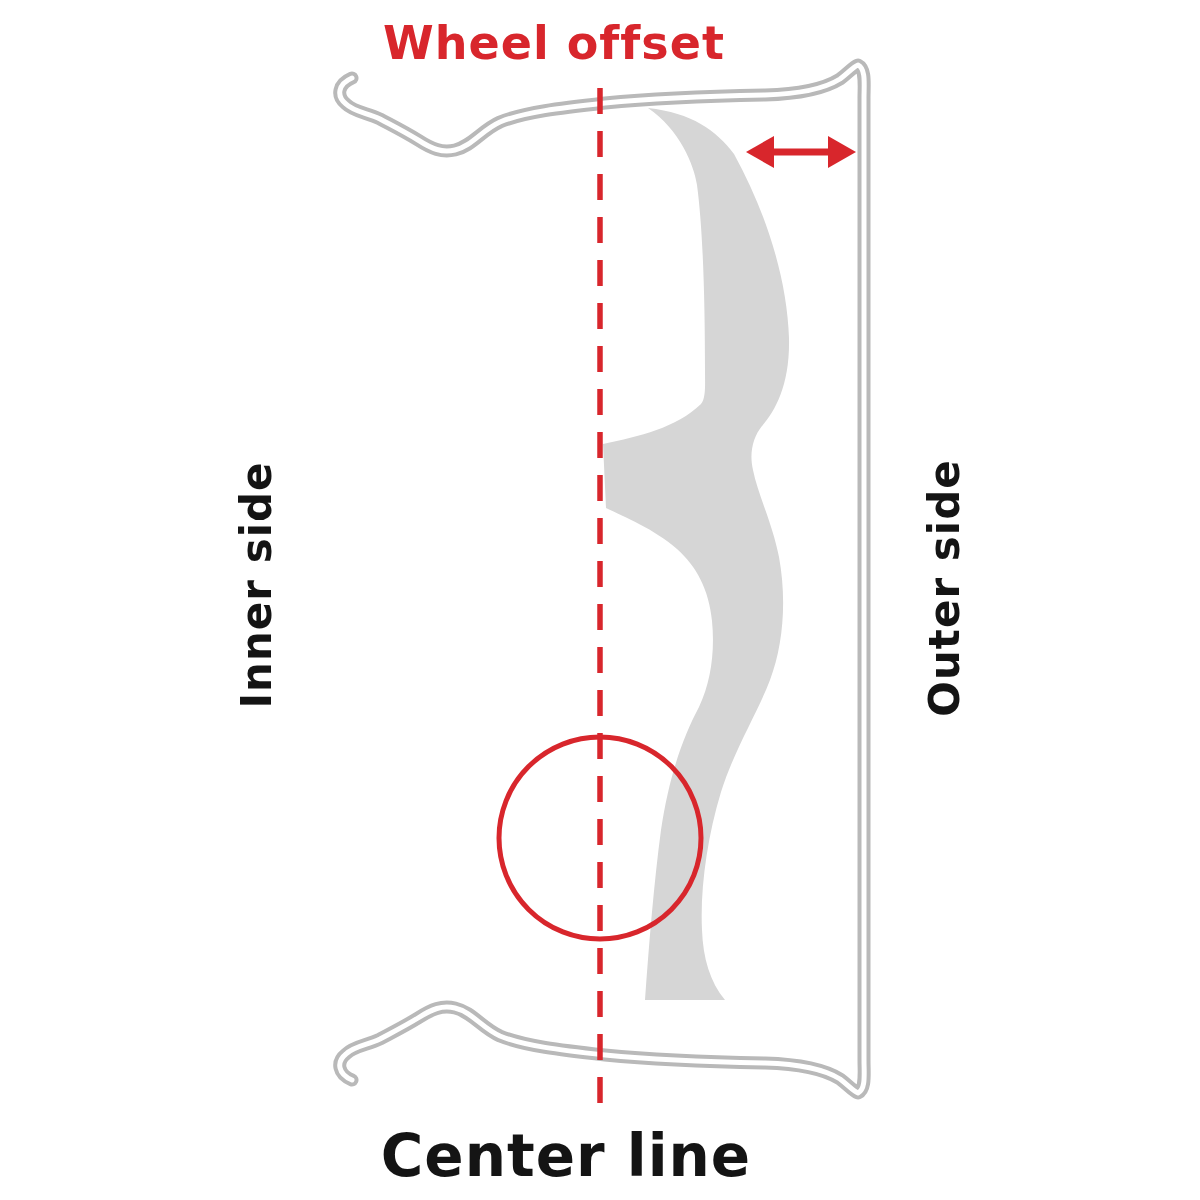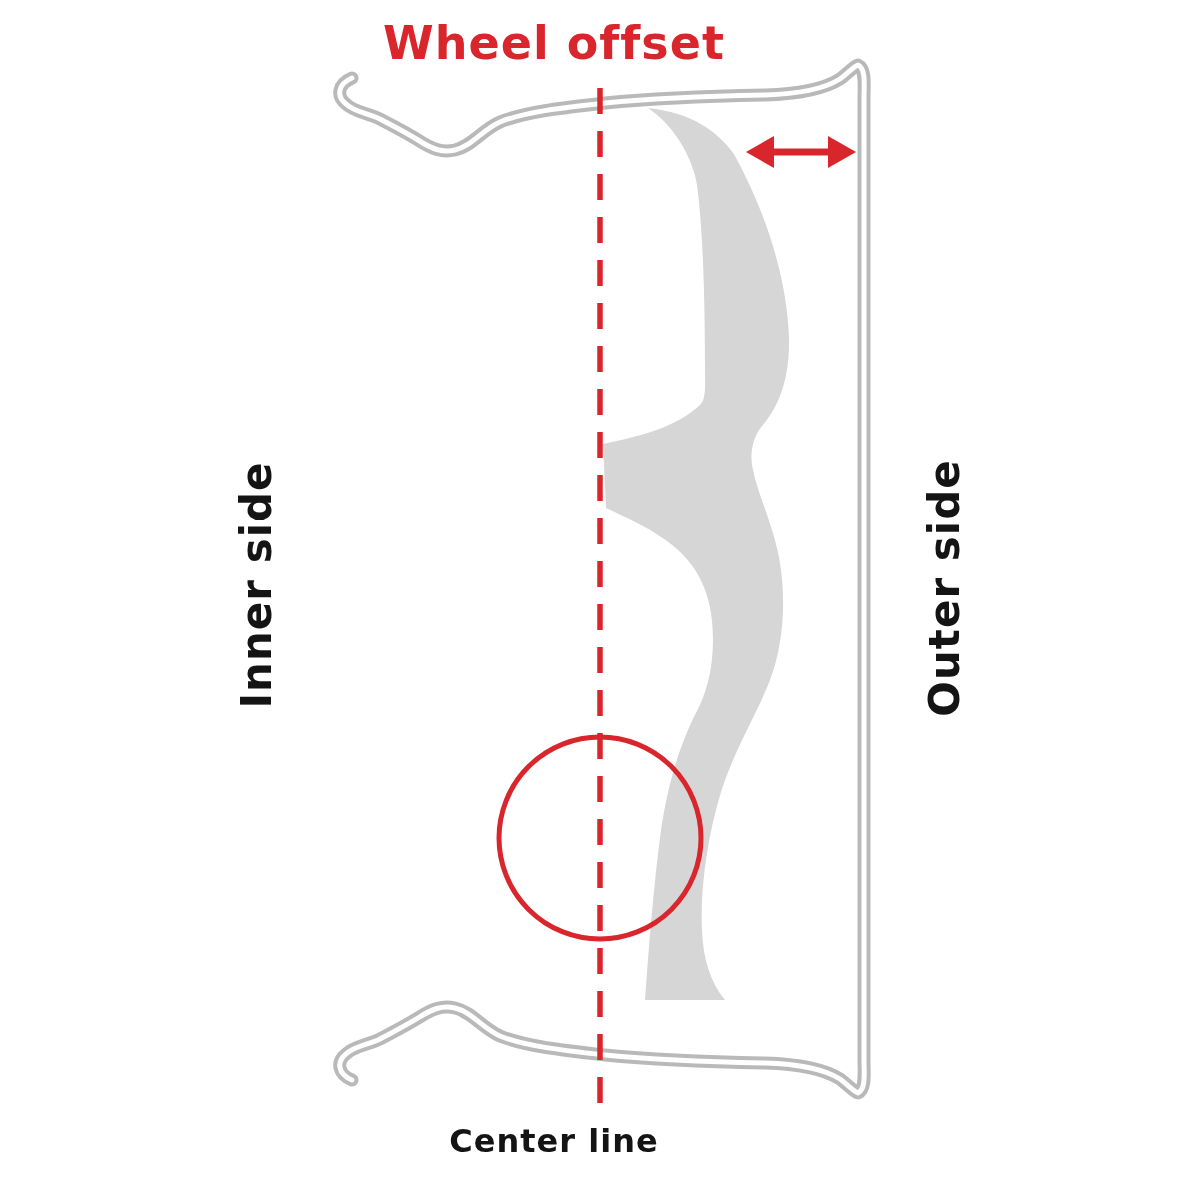--- a/index.html
+++ b/index.html
@@ -17,22 +17,22 @@
     color:#d8262c;letter-spacing:1px;
   }
   .side-label{
     position:absolute;width:400px;height:56px;line-height:56px;
     text-align:center;font-size:42px;font-weight:700;color:#141414;
     letter-spacing:1px;
   }
   .inner-label{left:57px;top:557px;transform:rotate(-90deg);}
   .outer-label{left:745px;top:560px;transform:rotate(-90deg);}
   .bottom-label{
-    position:absolute;top:1122px;left:0;width:100%;
-    text-align:center;font-size:32px;font-weight:700;color:#141414;
+    position:absolute;top:1122px;left:12px;width:100%;
+    text-align:center;font-size:58px;font-weight:700;color:#141414;
     letter-spacing:1px;
   }
 </style>
 </head>
 <body>
 
 <div class="stage">
 
   <svg width="1200" height="1200" viewBox="0 0 1200 1200">
 

